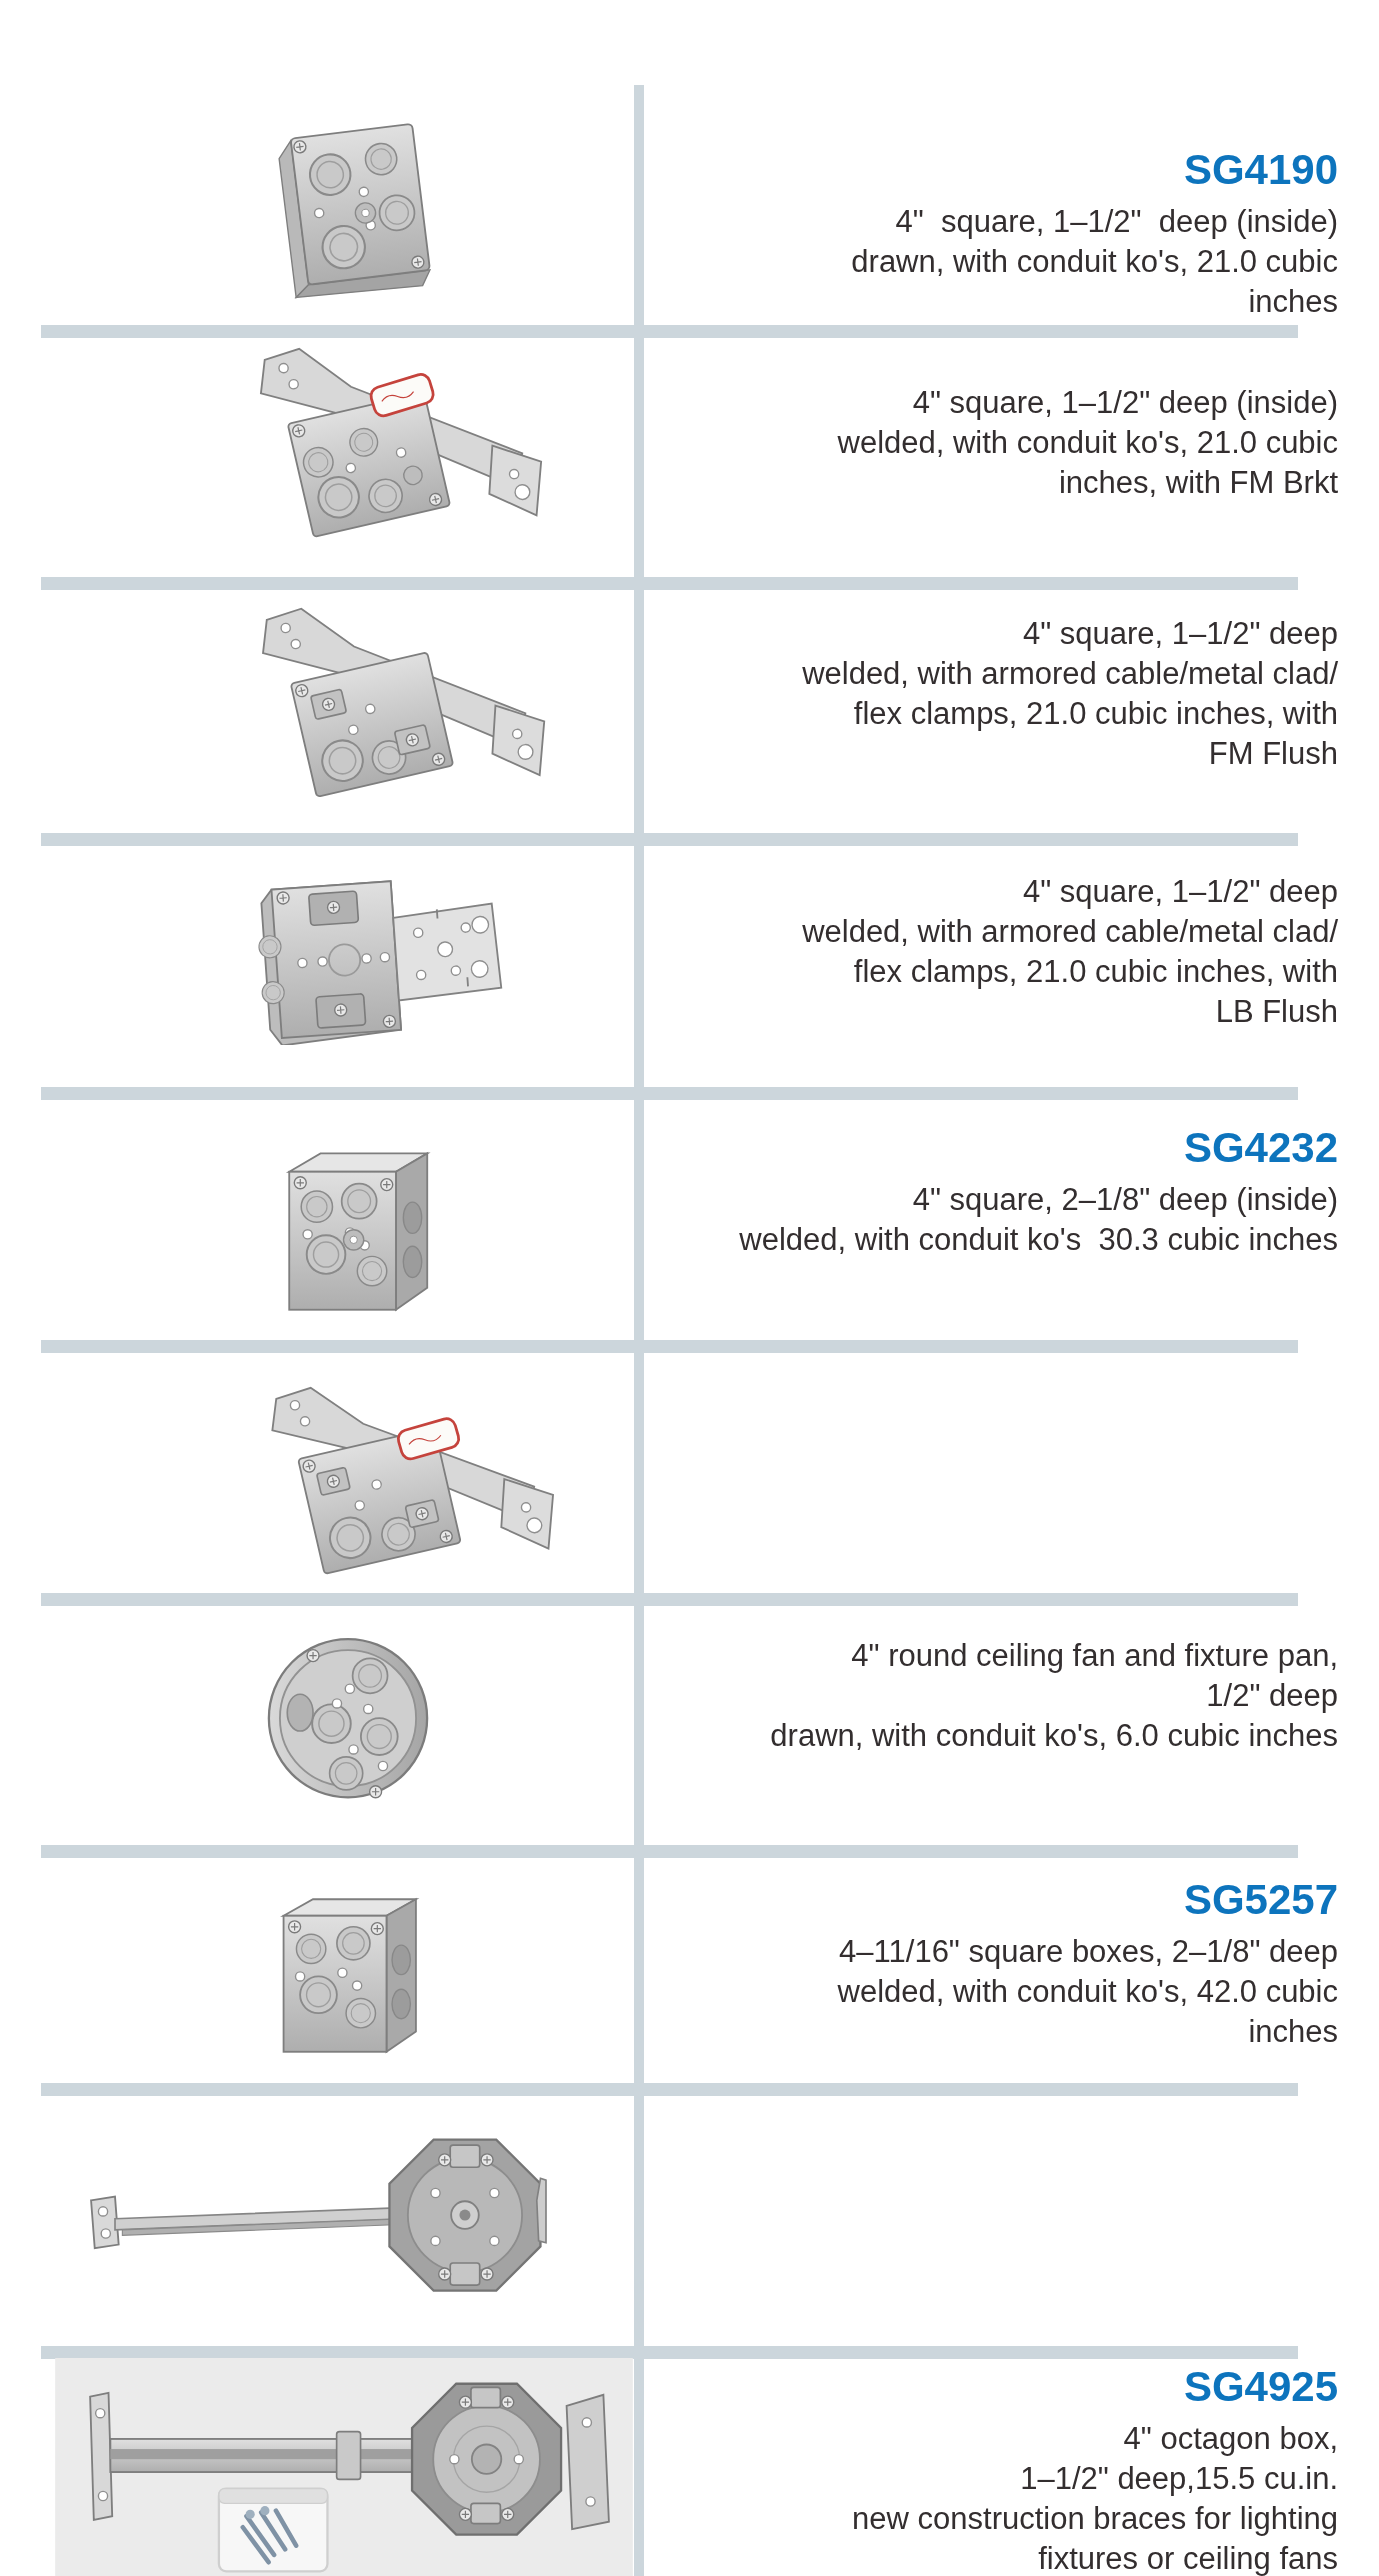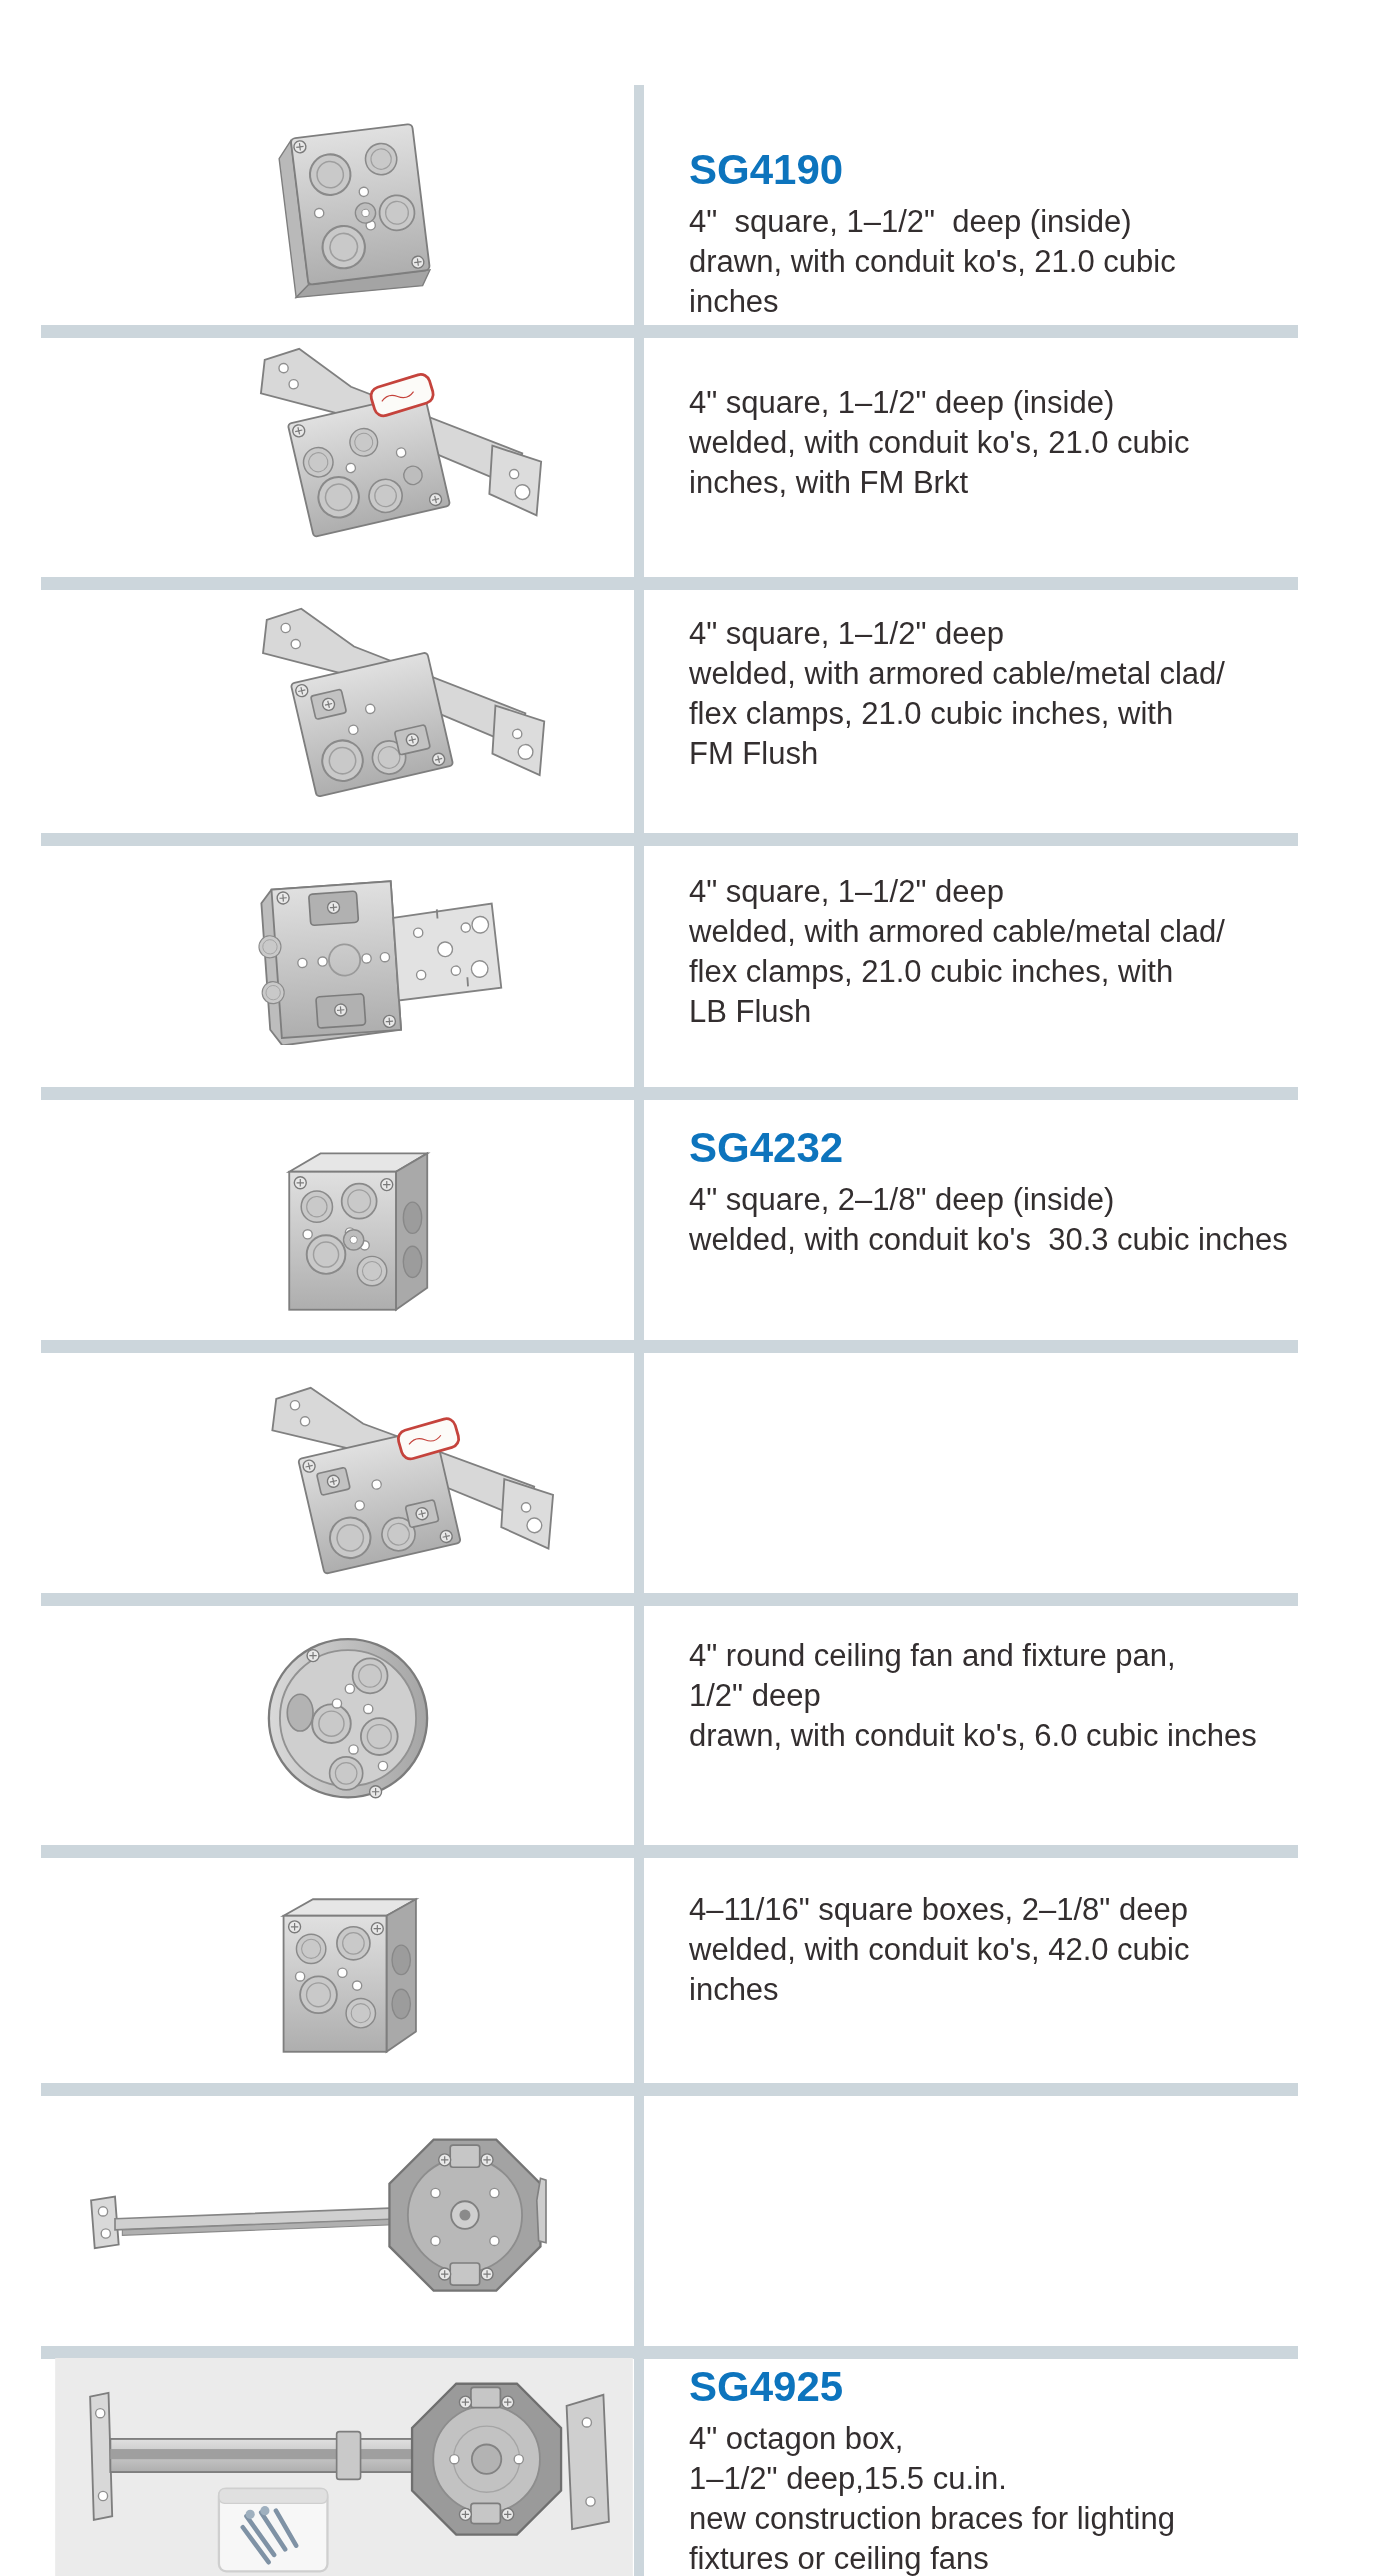--- a/index.html
+++ b/index.html
@@ -1,20 +1,20 @@
 <!DOCTYPE html>
 <html style="font-size:14.7px"><head>
 <meta charset="utf-8">
 <style>
   html,body{margin:0;padding:0;}
   body{
     width:1380px;height:2576px;position:relative;background:#ffffff;
     font-family:"Liberation Sans", sans-serif;overflow:hidden;
   }
-  .page{position:absolute;left:0;top:0;width:1380px;height:2576px;}
+  .page{position:absolute;left:0;top:0;width:1380px;height:2576px;text-align:right;}
   .vdiv{position:absolute;left:634px;top:85px;width:10px;height:2491px;background:#ccd6dc;}
   .hdiv{position:absolute;left:41px;width:1257px;height:13px;background:#ccd6dc;}
   .cell-text{position:absolute;left:689px;width:649px;}
   .code{font-size:42px;line-height:42px;font-weight:bold;color:#0d74bd;}
   .desc{margin-top:11px;font-size:31px;line-height:40px;color:#332e2f;white-space:pre-wrap;}
   .photo{position:absolute;}
   svg{display:block;}
 </style>
 </head>
 <body>
@@ -261,20 +261,21 @@
     <use href="#ko" transform="translate(104,146) scale(0.8)"></use>
     <use href="#hole" x="84" y="102"></use>
       <use href="#hole" x="100" y="116"></use>
       <use href="#hole" x="38" y="106"></use>
     <ellipse cx="148" cy="88" rx="10" ry="16" fill="#9c9c9c" stroke="#888" stroke-width="1.5"></ellipse>
     <ellipse cx="148" cy="136" rx="10" ry="16" fill="#9c9c9c" stroke="#888" stroke-width="1.5"></ellipse>
     <use href="#screw" transform="translate(32,52)"></use>
     <use href="#screw" transform="translate(122,54)"></use>
   </svg>
   <div class="cell-text" style="top:1879px">
+    <div class="code">SG5257</div>
     <div class="desc">4–11/16" square boxes, 2–1/8" deep
 welded, with conduit ko's, 42.0 cubic
 inches</div>
   </div>
 
   <svg class="photo" style="left:78px;top:2123px" width="470" height="198" viewBox="0 0 510 215">
     <polygon points="14,84 40,80 44,132 18,136" fill="#d9d9d9" stroke="#7e7e7e" stroke-width="2"></polygon>
     <use href="#hole" x="27" y="96"></use>
       <use href="#hole" x="30" y="120"></use>
     <polygon points="40,104 352,92 352,104 40,116" fill="#d0d0d0" stroke="#858585" stroke-width="1.8"></polygon>

